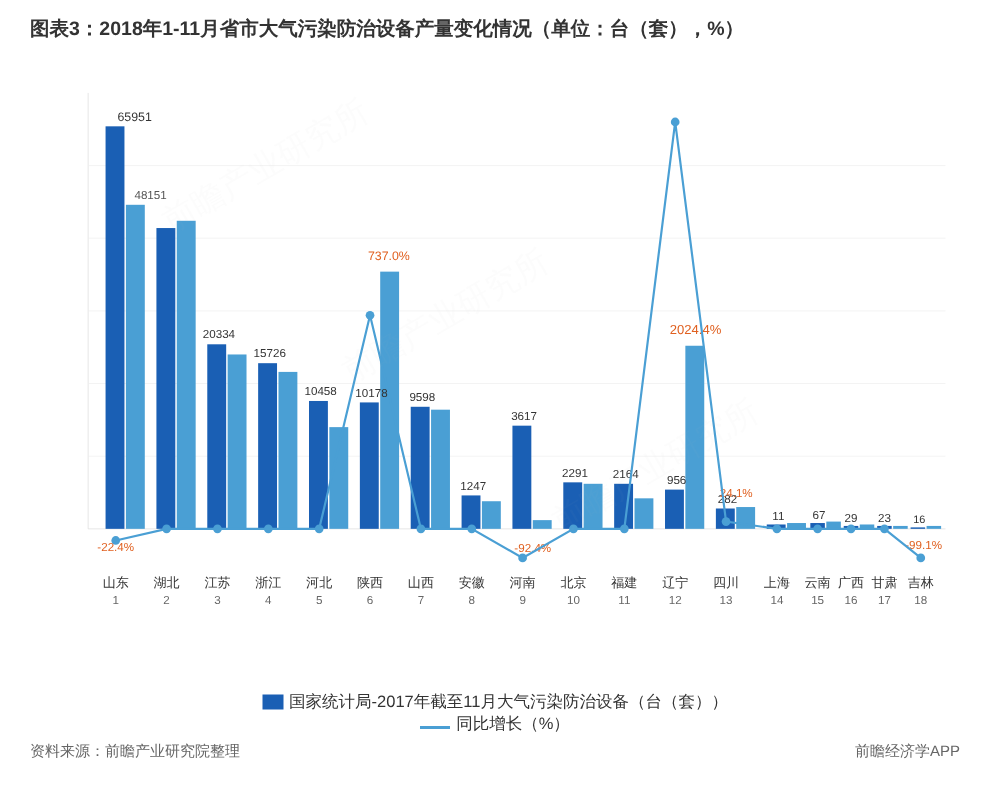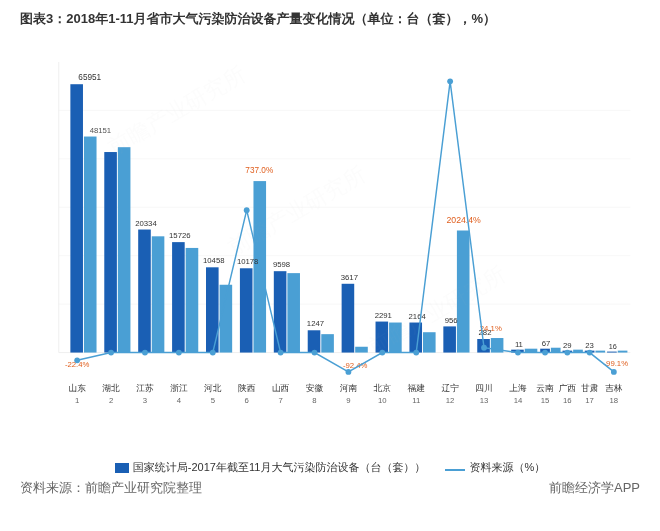--- a/index.html
+++ b/index.html
@@ -29,42 +29,42 @@
       width: 100%;
       height: 420px;
     }
     svg {
       width: 100%;
       height: 100%;
     }
     .legend-area {
       display: flex;
       align-items: center;
-      gap: 20px;
       margin-top: 4px;
       justify-content: center;
+      flex-direction: column;
     }
     .legend-item {
       display: flex;
       align-items: center;
       gap: 4px;
       font-size: 11px;
       color: #333;
     }
     .legend-box {
       width: 14px;
       height: 10px;
     }
     .legend-line {
       width: 20px;
       height: 2px;
       position: relative;
     }
     .source-text {
-      font-size: 13px;
+      font-size: 10px;
       color: #666;
       margin-top: 4px;
       display: flex;
       justify-content: space-between;
     }
     .watermark {
       position: absolute;
       color: rgba(180,180,180,0.25);
       font-size: 18px;
       transform: rotate(-30deg);
@@ -238,21 +238,21 @@
     </svg>
   </div>
 
   <div class="legend-area">
     <div class="legend-item">
       <div class="legend-box" style="background:#1a5fb4;"></div>
       <span>国家统计局-2017年截至11月大气污染防治设备（台（套））</span>
     </div>
     <div class="legend-item">
       <div class="legend-line" style="background:#4a9fd4;height:2px;margin-top:4px;"></div>
-      <span>资料来源（%）</span>
+      <span>同比增长（%）</span>
     </div>
   </div>
 
   <div class="source-text">
     <span>资料来源：前瞻产业研究院整理</span>
     <span>前瞻经济学APP</span>
   </div>
 </div>
 
 </body></html>

